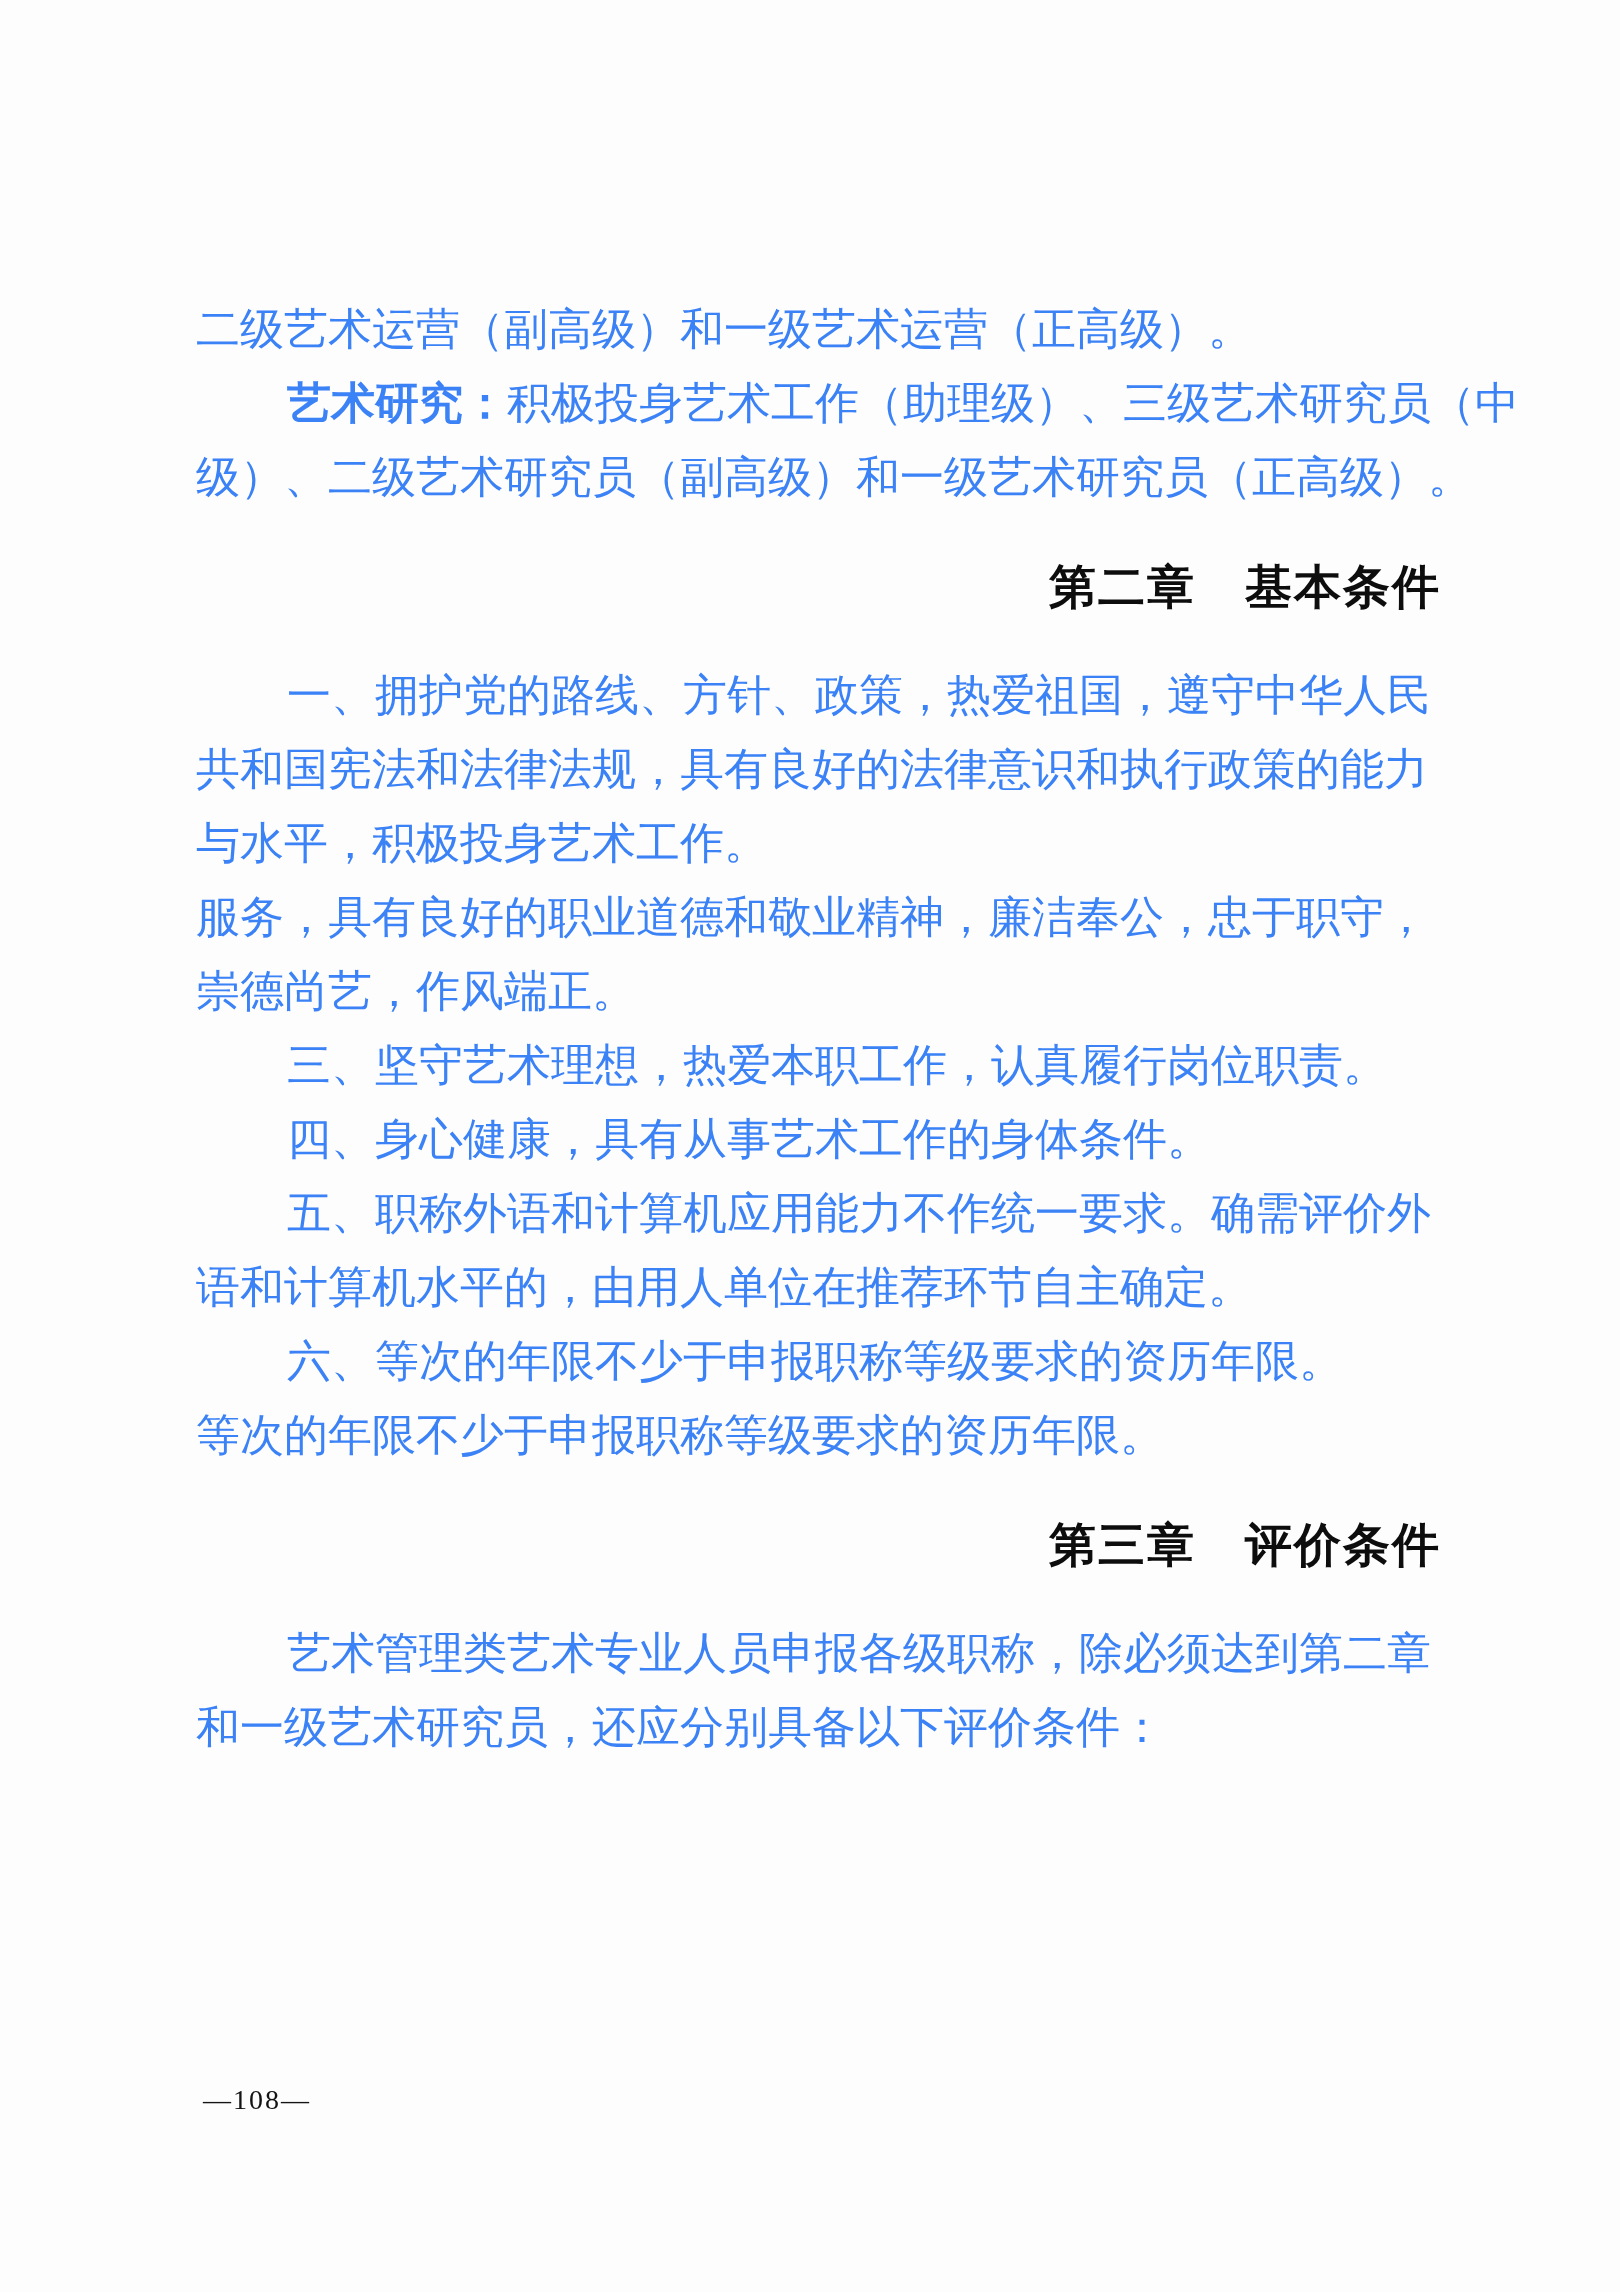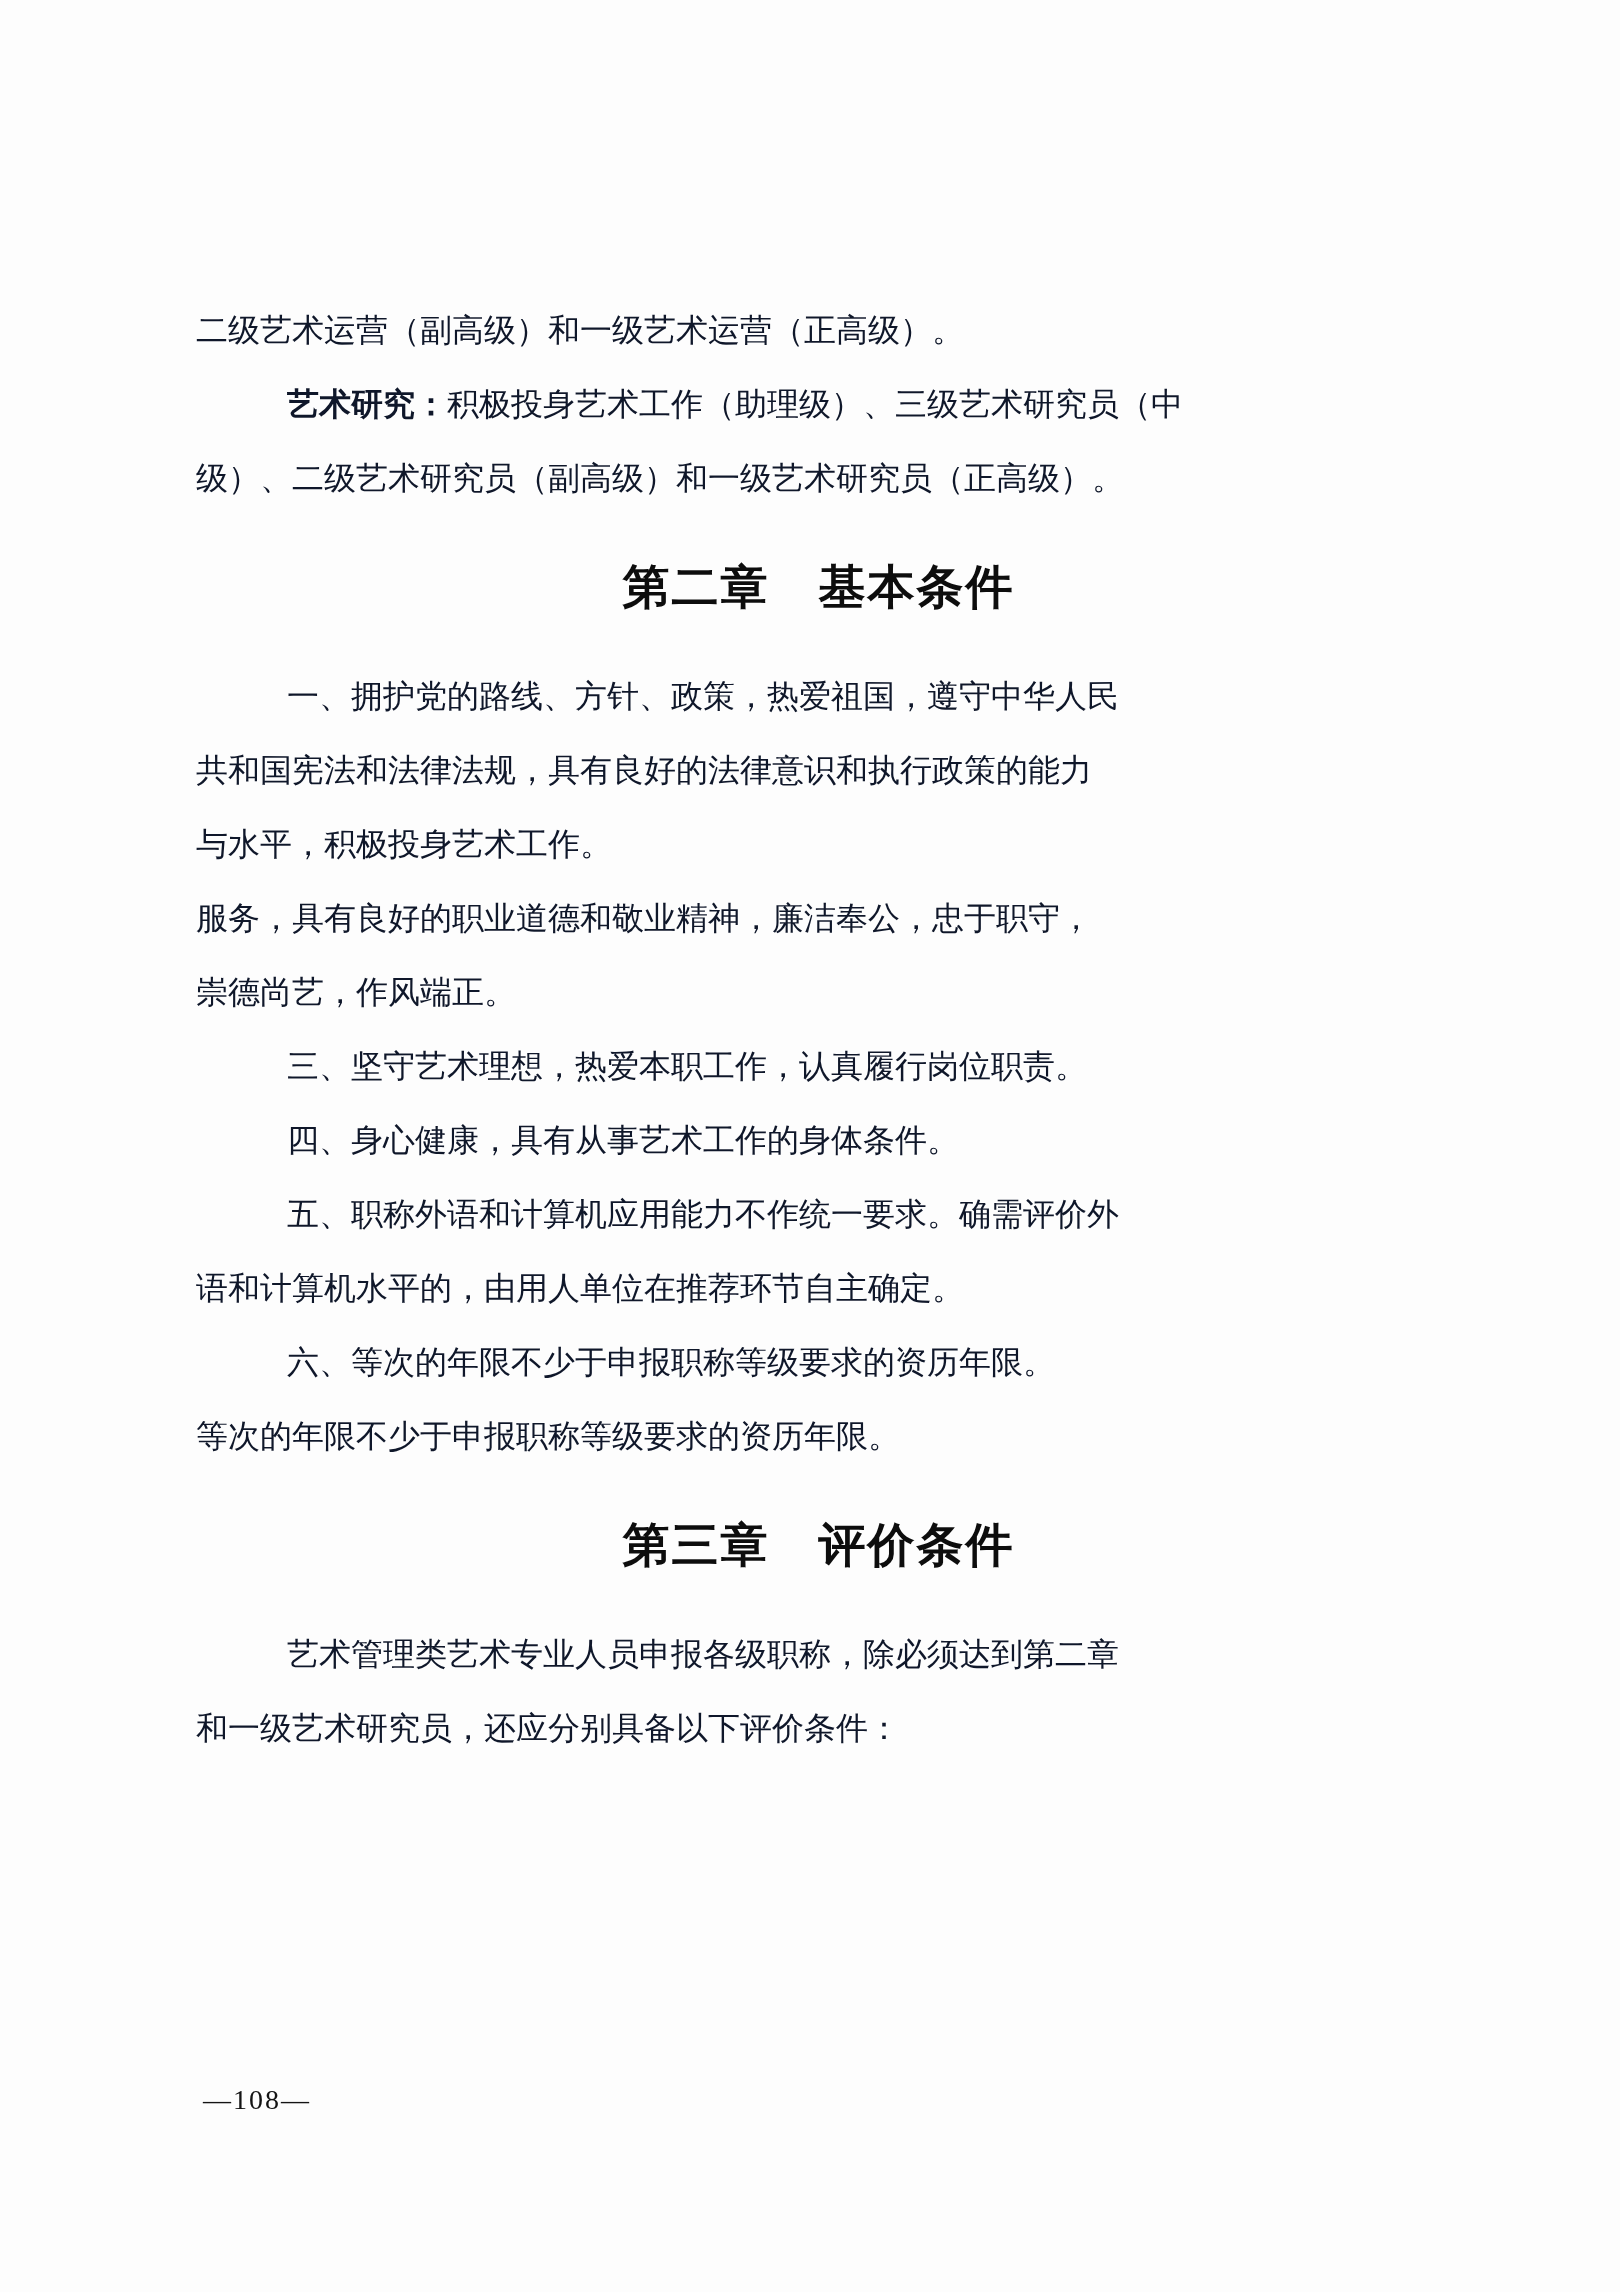--- a/index.html
+++ b/index.html
@@ -19,37 +19,37 @@
   }
   .content {
     position: absolute;
     left: 196px;
     top: 293px;
     width: 1245px;
   }
   .line {
     height: 74px;
     line-height: 74px;
-    font-size: 32px;
+    font-size: 44px;
     letter-spacing: 0px;
     white-space: nowrap;
-    color: #0f172a;
+    color: #3b82f6;
     font-family: Liberation Serif, serif;
   }
   .indent {
     text-indent: 91px;
   }
   .lead-bold {
     font-weight: 700;
   }
   .heading {
     height: 74px;
     line-height: 74px;
     margin: 35px 0;
-    text-align: center;
+    text-align: right;
     font-weight: 700;
     font-size: 47px;
     letter-spacing: 2px;
     font-family: "Liberation Sans", "DejaVu Sans", sans-serif;
     color: #0d0d0d;
   }
   .page-number {
     position: absolute;
     left: 203px;
     top: 2070px;

